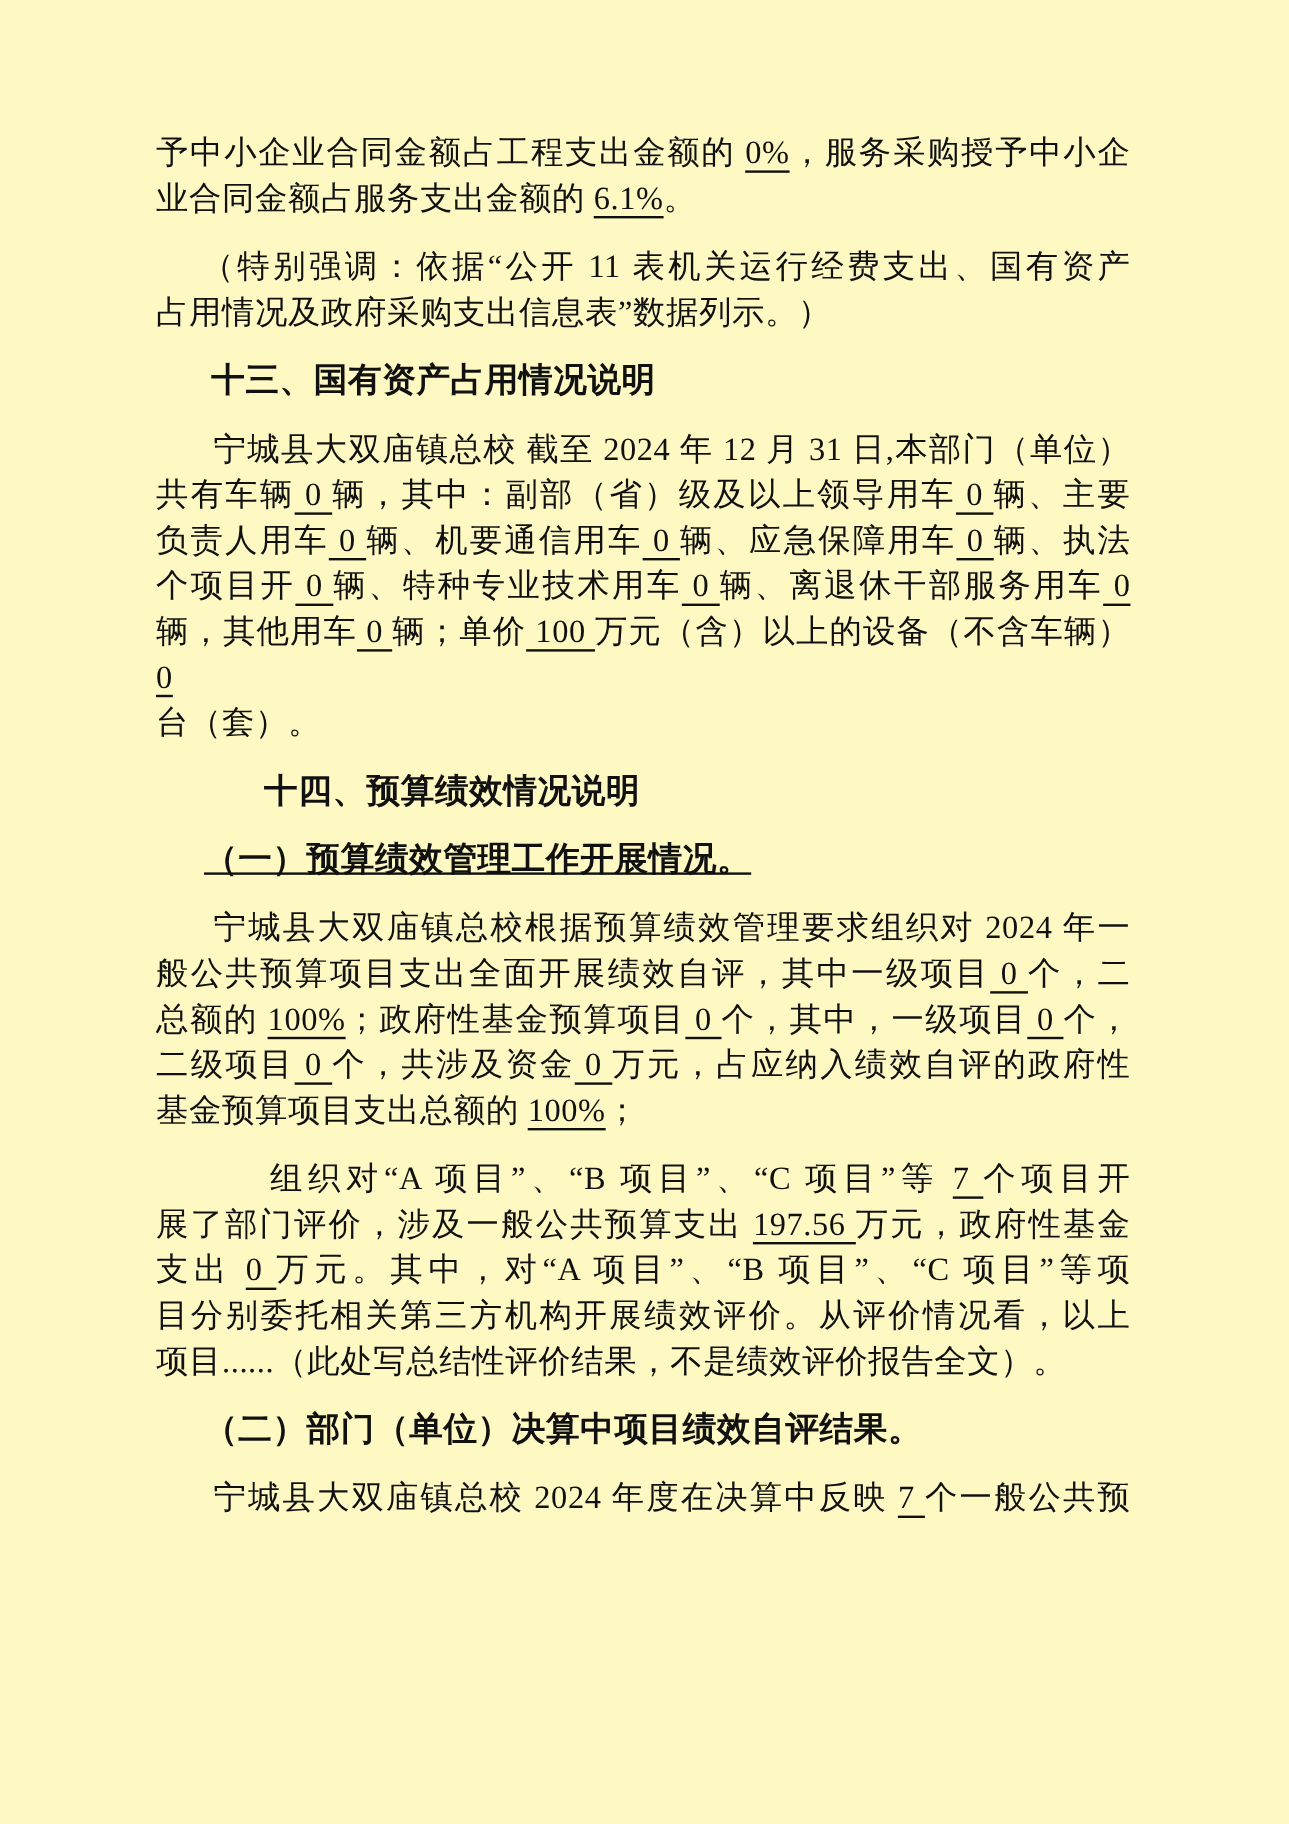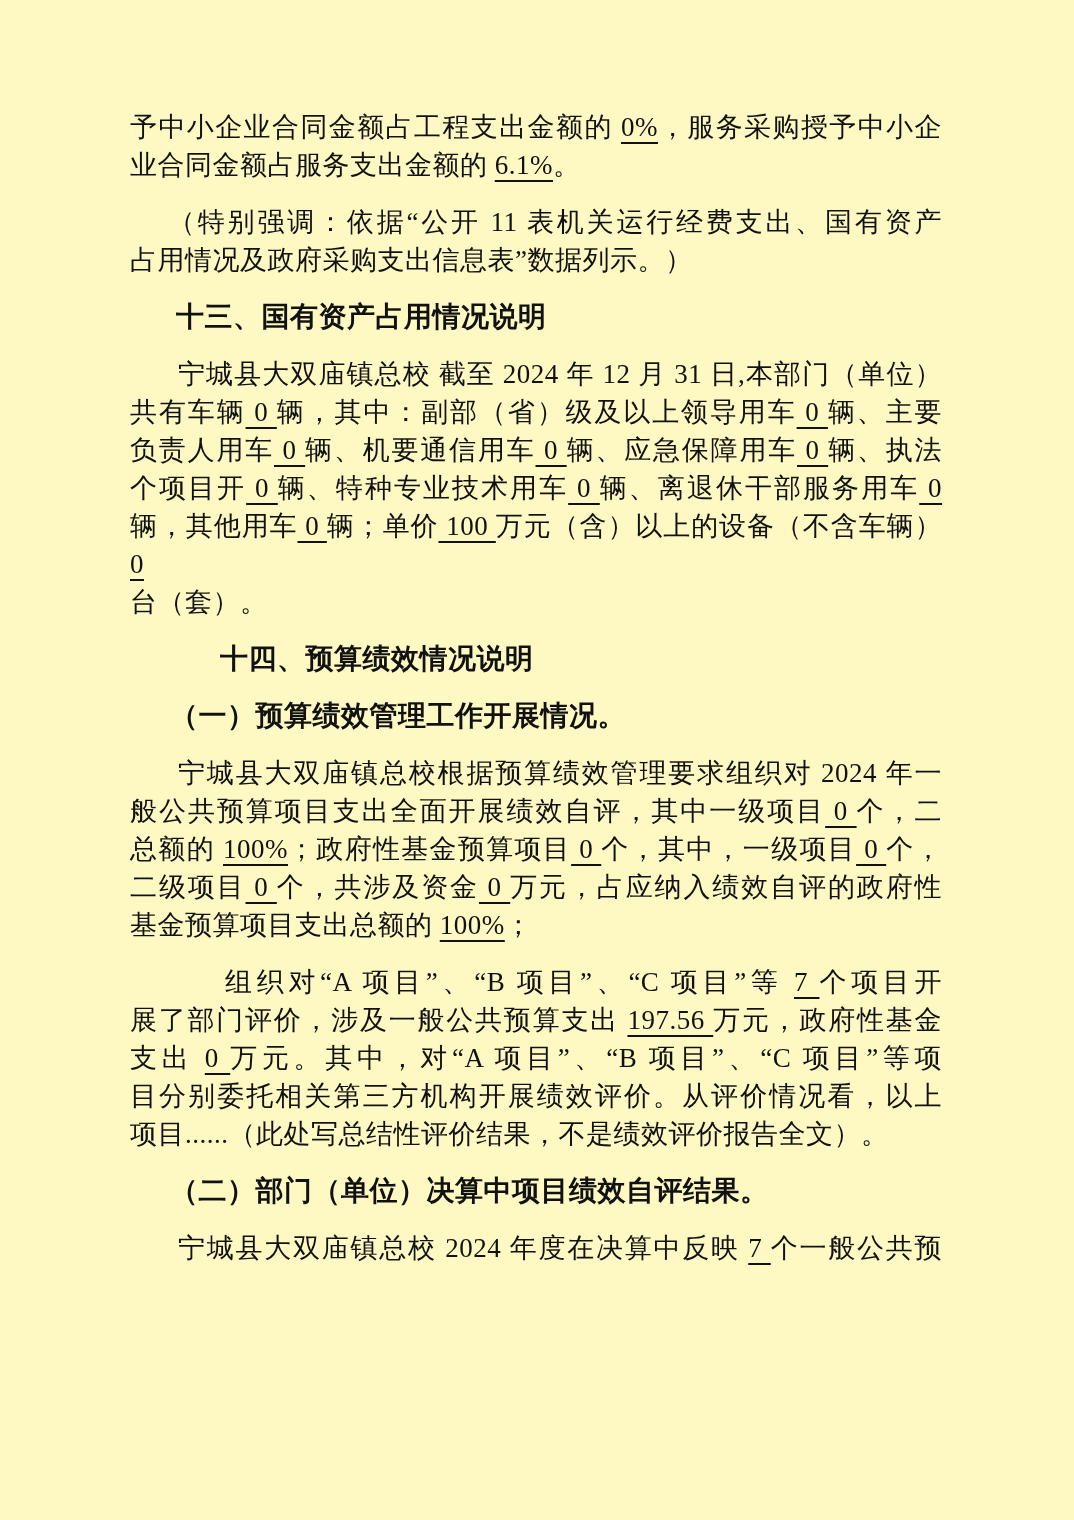--- a/index.html
+++ b/index.html
@@ -69,21 +69,21 @@
         <div class="line"><span>共有车辆</span><span class="u"> 0 </span><span>辆，其中：副部（省）级及以上领导用车</span><span class="u"> 0 </span><span>辆、主要</span></div>
         <div class="line"><span>负责人用车</span><span class="u"> 0 </span><span>辆、机要通信用车</span><span class="u"> 0 </span><span>辆、应急保障用车</span><span class="u"> 0 </span><span>辆、执法</span></div>
         <div class="line"><span>个项目开</span><span class="u"> 0 </span><span>辆、特种专业技术用车</span><span class="u"> 0 </span><span>辆、离退休干部服务用车</span><span class="u"> 0</span></div>
         <div class="line"><span>辆，其他用车</span><span class="u"> 0 </span><span>辆；单价</span><span class="u"> 100 </span><span>万元（含）以上的设备（不含车辆）</span><span class="u">0</span></div>
         <div class="line last"><span>台（套）。</span></div>
       </div>
       <div class="block heading1">
         <div class="line last" style="text-indent: 90px;"><span>十四、预算绩效情况说明</span></div>
       </div>
       <div class="block heading2">
-        <div class="line last" style="text-indent: 40px;"><span>（一）预算绩效管理工作开展情况。</span></div>
+        <div class="line last" style="text-indent: 40px; text-decoration: underline;"><span>（一）预算绩效管理工作开展情况。</span></div>
       </div>
       <div class="block paragraph">
         <div class="line" style="text-indent: 48px;"><span>宁城县大双庙镇总校根据预算绩效管理要求组织对 2024 年一</span></div>
         <div class="line"><span>般公共预算项目支出全面开展绩效自评，其中一级项目</span><span class="u"> 0 </span><span>个，二</span></div>
         <div class="line"><span>总额的 </span><span class="u">100%</span><span>；政府性基金预算项目</span><span class="u"> 0 </span><span>个，其中，一级项目</span><span class="u"> 0 </span><span>个，</span></div>
         <div class="line"><span>二级项目</span><span class="u"> 0 </span><span>个，共涉及资金</span><span class="u"> 0 </span><span>万元，占应纳入绩效自评的政府性</span></div>
         <div class="line last"><span>基金预算项目支出总额的 </span><span class="u">100%</span><span>；</span></div>
       </div>
       <div class="block paragraph">
         <div class="line" style="text-indent: 95px;"><span>组织对“A 项目”、“B 项目”、“C 项目”等 </span><span class="u">7 </span><span>个项目开</span></div>

